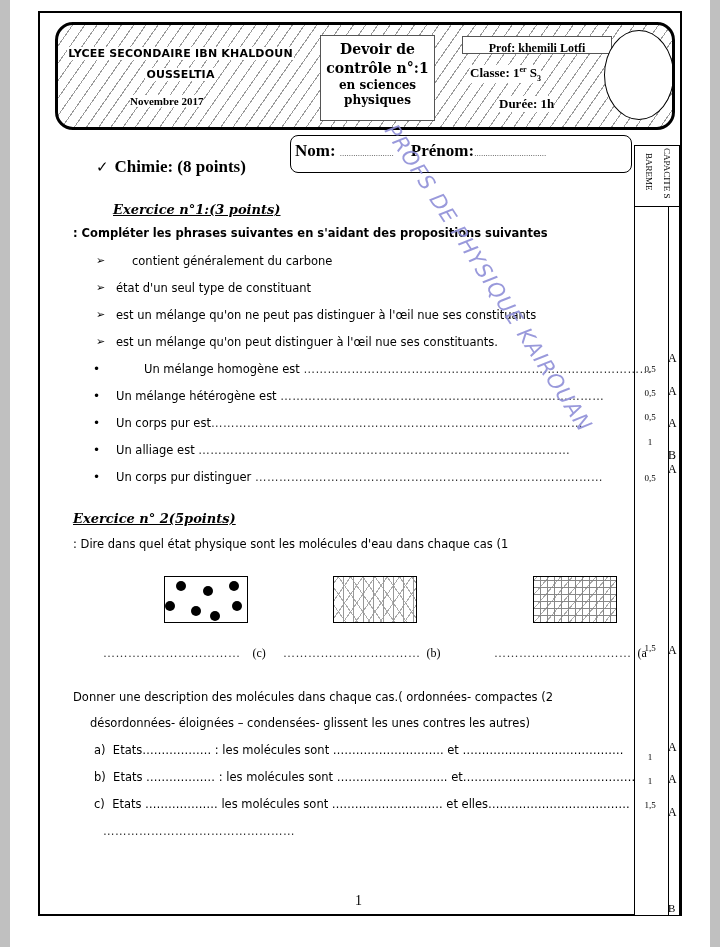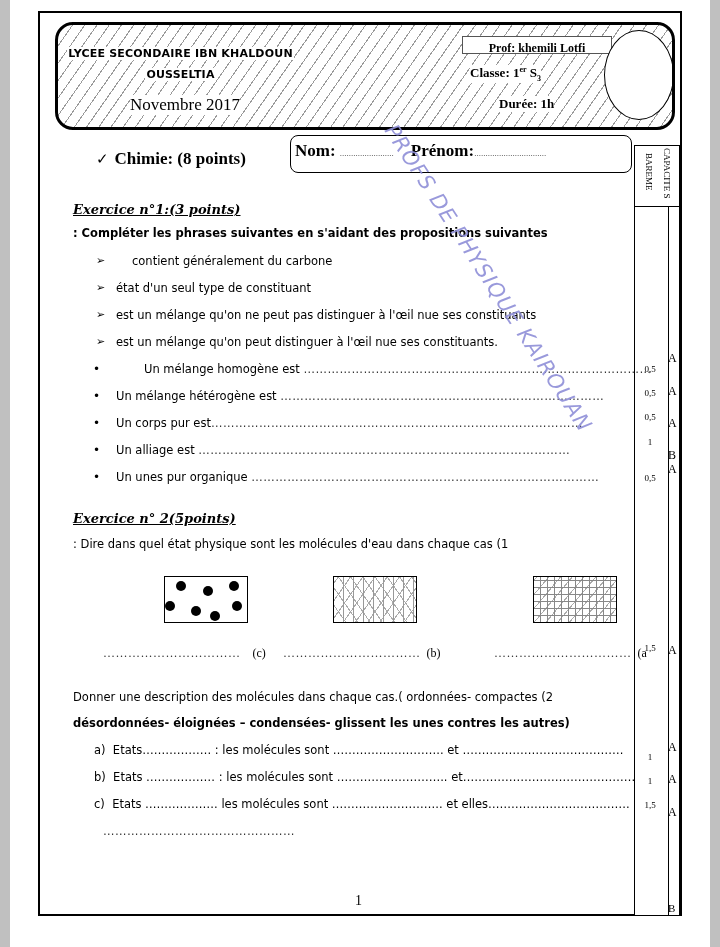--- a/index.html
+++ b/index.html
@@ -4,31 +4,31 @@
 <style>
   html, body { margin:0; padding:0; }
   body { width:720px; height:947px; background:#ffffff; position:relative; overflow:hidden; font-family:"DejaVu Sans", sans-serif; color:#000; }
   .gutter-left { position:absolute; left:0; top:0; width:10px; height:947px; background:#c0c0c0; }
   .gutter-right { position:absolute; left:710px; top:0; width:10px; height:947px; background:#c0c0c0; }
   .page-frame { position:absolute; left:38px; top:11px; width:644px; height:905px; border:2px solid #000; box-sizing:border-box; }
   .header-box { position:absolute; left:55px; top:22px; width:620px; height:108px; border:3px solid #000; border-radius:18px; box-sizing:border-box; overflow:hidden;
     background: repeating-linear-gradient(-55deg, #ffffff 0px, #ffffff 9px, #9a9a9a 9px, #9a9a9a 10px); padding-left: 35px; }
   .school { position:absolute; left:0; top:18px; width:245px; text-align:center; font-family:"DejaVu Sans", sans-serif; font-weight:bold; font-size:11px; letter-spacing:0.2px; line-height:21px; }
   .school span { background:#fff; padding:0 1px; }
-  .date { position:absolute; left:72px; top:70px; font-family:"Liberation Serif", serif; font-weight:normal; font-size:17px; background:#fff; }
+  .date { position:absolute; left:72px; top:70px; font-family:"Liberation Serif", serif; font-weight:bold; font-size:11px; background:#fff; }
   .title-box { position:absolute; left:262px; top:10px; width:115px; height:86px; border:1.5px solid #555; background:#fff; text-align:center; box-sizing:border-box; padding-top:4px; }
   .title-box .big { font-family:"DejaVu Serif", serif; font-weight:bold; font-size:14px; line-height:19px; }
   .title-box .small { font-family:"DejaVu Serif", serif; font-weight:bold; font-size:12px; line-height:15px; }
   .prof-box { position:absolute; left:404px; top:11px; width:150px; height:18px; border:1.5px solid #555; background:#fff; text-align:center; font-family:"Liberation Serif", serif; font-weight:bold; font-size:12px; line-height:22px; box-sizing:border-box; }
   .classe { position:absolute; left:412px; top:40px; font-family:"Liberation Serif", serif; font-weight:bold; font-size:13px; background:#fff; }
   .classe sup { font-size:8px; }
   .classe sub { font-size:8px; }
   .duree { position:absolute; left:441px; top:71px; font-family:"Liberation Serif", serif; font-weight:bold; font-size:13px; background:#fff; }
   .photo { position:absolute; left:546px; top:5px; width:70px; height:90px; border:1.5px solid #000; border-radius:50%; background:#fff; box-sizing:border-box; }
-  .chimie { position:absolute; left:96px; top:149px; font-family:"Liberation Serif", serif; font-weight:bold; font-size:17px; }
+  .chimie { position:absolute; left:96px; top:157px; font-family:"Liberation Serif", serif; font-weight:bold; font-size:17px; }
   .chimie .check { font-weight:normal; font-size:15px; margin-right:6px; }
   .name-box { position:absolute; left:290px; top:135px; width:342px; height:38px; border:1.5px solid #000; border-radius:8px; box-sizing:border-box; font-family:"Liberation Serif", serif; font-weight:bold; font-size:17px; padding:5px 0 0 4px; }
   .name-box .dots { font-weight:normal; font-size:9px; letter-spacing:0; }
   .bar-col { position:absolute; left:634px; top:145px; width:46px; height:771px; border:1px solid #000; box-sizing:border-box; background:#fff; }
   .bar-col .inner-line { position:absolute; left:33px; top:60px; width:1px; height:710px; background:#000; }
   .bar-col .head-line { position:absolute; left:0; top:60px; width:46px; height:1px; background:#000; }
   .bar-head { position:absolute; left:636px; top:148px; width:44px; height:55px; font-family:"Liberation Serif", serif; font-size:9px; }
   .bar-head .v1 { position:absolute; left:26px; top:0; writing-mode:vertical-rl; line-height:10px; }
   .bar-head .v2 { position:absolute; left:8px; top:5px; writing-mode:vertical-rl; line-height:10px; }
   .bar-val { position:absolute; left:640px; width:20px; text-align:center; font-family:"Liberation Serif", serif; font-size:9px; }
@@ -60,20 +60,26 @@
 <div class="gutter-right"></div>
 
 <div class="page-frame"></div>
 
 <div class="header-box">
   <div class="school">
     <span>LYCEE SECONDAIRE IBN KHALDOUN</span><br>
     <span>OUSSELTIA</span>
   </div>
   <div class="date">Novembre 2017</div>
+  <div class="title-box">
+    <div class="big">Devoir de</div>
+    <div class="big">contrôle n°:1</div>
+    <div class="small">en sciences</div>
+    <div class="small">physiques</div>
+  </div>
   <div class="prof-box">Prof: khemili Lotfi</div>
   <div class="classe"><span>Classe: 1</span><sup>er</sup><span> S</span><sub>3</sub></div>
   <div class="duree">Durée: 1h</div>
   <div class="photo"></div>
 </div>
 
 <div class="chimie"><span class="check">✓</span><span>Chimie: (8 points)</span></div>
 
 <div class="name-box">
   <span>Nom:</span>
@@ -84,42 +90,42 @@
 
 <div class="bar-col">
   <div class="head-line"></div>
   <div class="inner-line"></div>
 </div>
 <div class="bar-head">
   <div class="v1">CAPACITE S</div>
   <div class="v2">BAREME</div>
 </div>
 
-<div class="ex-title" style="top:202px;">Exercice n°1:(3 points)</div>
+<div class="ex-title" style="top:202px;margin-left:40px;">Exercice n°1:(3 points)</div>
 <div class="txt" style="left:73px; top:226px;font-weight:bold;">: Compléter les phrases suivantes en s'aidant des  propositions  suivantes</div>
 
 <div class="arrow" style="top:254px;">➢</div>
 <div class="txt" style="left:132px; top:254px;">contient généralement du carbone</div>
 <div class="arrow" style="top:281px;">➢</div>
 <div class="txt" style="left:116px; top:281px;">état  d'un seul type de constituant</div>
 <div class="arrow" style="top:308px;">➢</div>
 <div class="txt" style="left:116px; top:308px;">est un mélange qu'on ne peut pas distinguer à l'œil nue ses constituants</div>
 <div class="arrow" style="top:335px;">➢</div>
 <div class="txt" style="left:116px; top:335px;">est un mélange qu'on peut distinguer à l'œil nue ses constituants.</div>
 
 <div class="bullet" style="top:362px;">•</div>
 <div class="txt" style="left:104px; top:362px;margin-left:40px;"><span>Un mélange homogène est</span> <span class="dots">……………………………………………………………………………</span></div>
 <div class="bullet" style="top:389px;">•</div>
 <div class="txt" style="left:116px; top:389px;"><span>Un  mélange hétérogène est</span> <span class="dots">………………………………………………………………………</span></div>
 <div class="bullet" style="top:416px;">•</div>
 <div class="txt" style="left:116px; top:416px;"><span>Un corps pur est</span><span class="dots">…………………………………………………………………………………</span></div>
 <div class="bullet" style="top:443px;">•</div>
 <div class="txt" style="left:116px; top:443px;"><span>Un alliage est</span> <span class="dots">…………………………………………………………………………………</span></div>
 <div class="bullet" style="top:470px;">•</div>
-<div class="txt" style="left:116px; top:470px;"><span>Un unes pur organique</span> <span class="dots">……………………………………………………………………………</span></div>
+<div class="txt" style="left:116px; top:470px;"><span>Un corps pur distinguer</span> <span class="dots">……………………………………………………………………………</span></div>
 
 <div class="cap-val" style="top:351px;">A</div>
 <div class="bar-val" style="top:364px;">0,5</div>
 <div class="bar-val" style="top:388px;">0,5</div>
 <div class="cap-val" style="top:384px;">A</div>
 <div class="bar-val" style="top:412px;">0,5</div>
 <div class="cap-val" style="top:416px;">A</div>
 <div class="bar-val" style="top:437px;">1</div>
 <div class="cap-val" style="top:448px;">B</div>
 <div class="bar-val" style="top:473px;">0,5</div>
@@ -141,21 +147,21 @@
 <div class="fig fig-c"></div>
 
 <div class="fig-label" style="left:103px;"><span class="dots">……………………………</span>&nbsp;&nbsp;&nbsp;&nbsp;<span>(c)</span></div>
 <div class="fig-label" style="left:283px;"><span class="dots">……………………………</span>&nbsp;&nbsp;<span>(b)</span></div>
 <div class="fig-label" style="left:494px;"><span class="dots">……………………………</span>&nbsp;&nbsp;<span>(a</span></div>
 
 <div class="bar-val" style="top:643px;">1,5</div>
 <div class="cap-val" style="top:643px;">A</div>
 
 <div class="txt" style="left:73px; top:690px;">Donner une description des molécules dans chaque cas.( ordonnées- compactes  (2</div>
-<div class="txt" style="left:73px; top:716px;font-weight:bold;">désordonnées- éloignées – condensées- glissent les unes contres les autres)</div>
+<div class="txt" style="left:90px; top:716px;">désordonnées- éloignées – condensées- glissent les unes contres les autres)</div>
 
 <div class="txt" style="left:94px; top:743px;"><span>a)</span>&nbsp;&nbsp;<span>Etats……………… : les molécules sont ……………………….. et ……………………………………</span></div>
 <div class="txt" style="left:94px; top:770px;"><span>b)</span>&nbsp;&nbsp;<span>Etats ……………… : les molécules sont ……………………….. et………………………………………</span></div>
 <div class="txt" style="left:94px; top:797px;"><span>c)</span>&nbsp;&nbsp;<span>Etats ………………. les molécules sont ……………………….. et elles……………………………….</span></div>
 <div class="txt dots" style="left:103px; top:824px;">…………………………………………</div>
 
 <div class="bar-val" style="top:752px;">1</div>
 <div class="cap-val" style="top:740px;">A</div>
 <div class="bar-val" style="top:776px;">1</div>
 <div class="cap-val" style="top:772px;">A</div>

